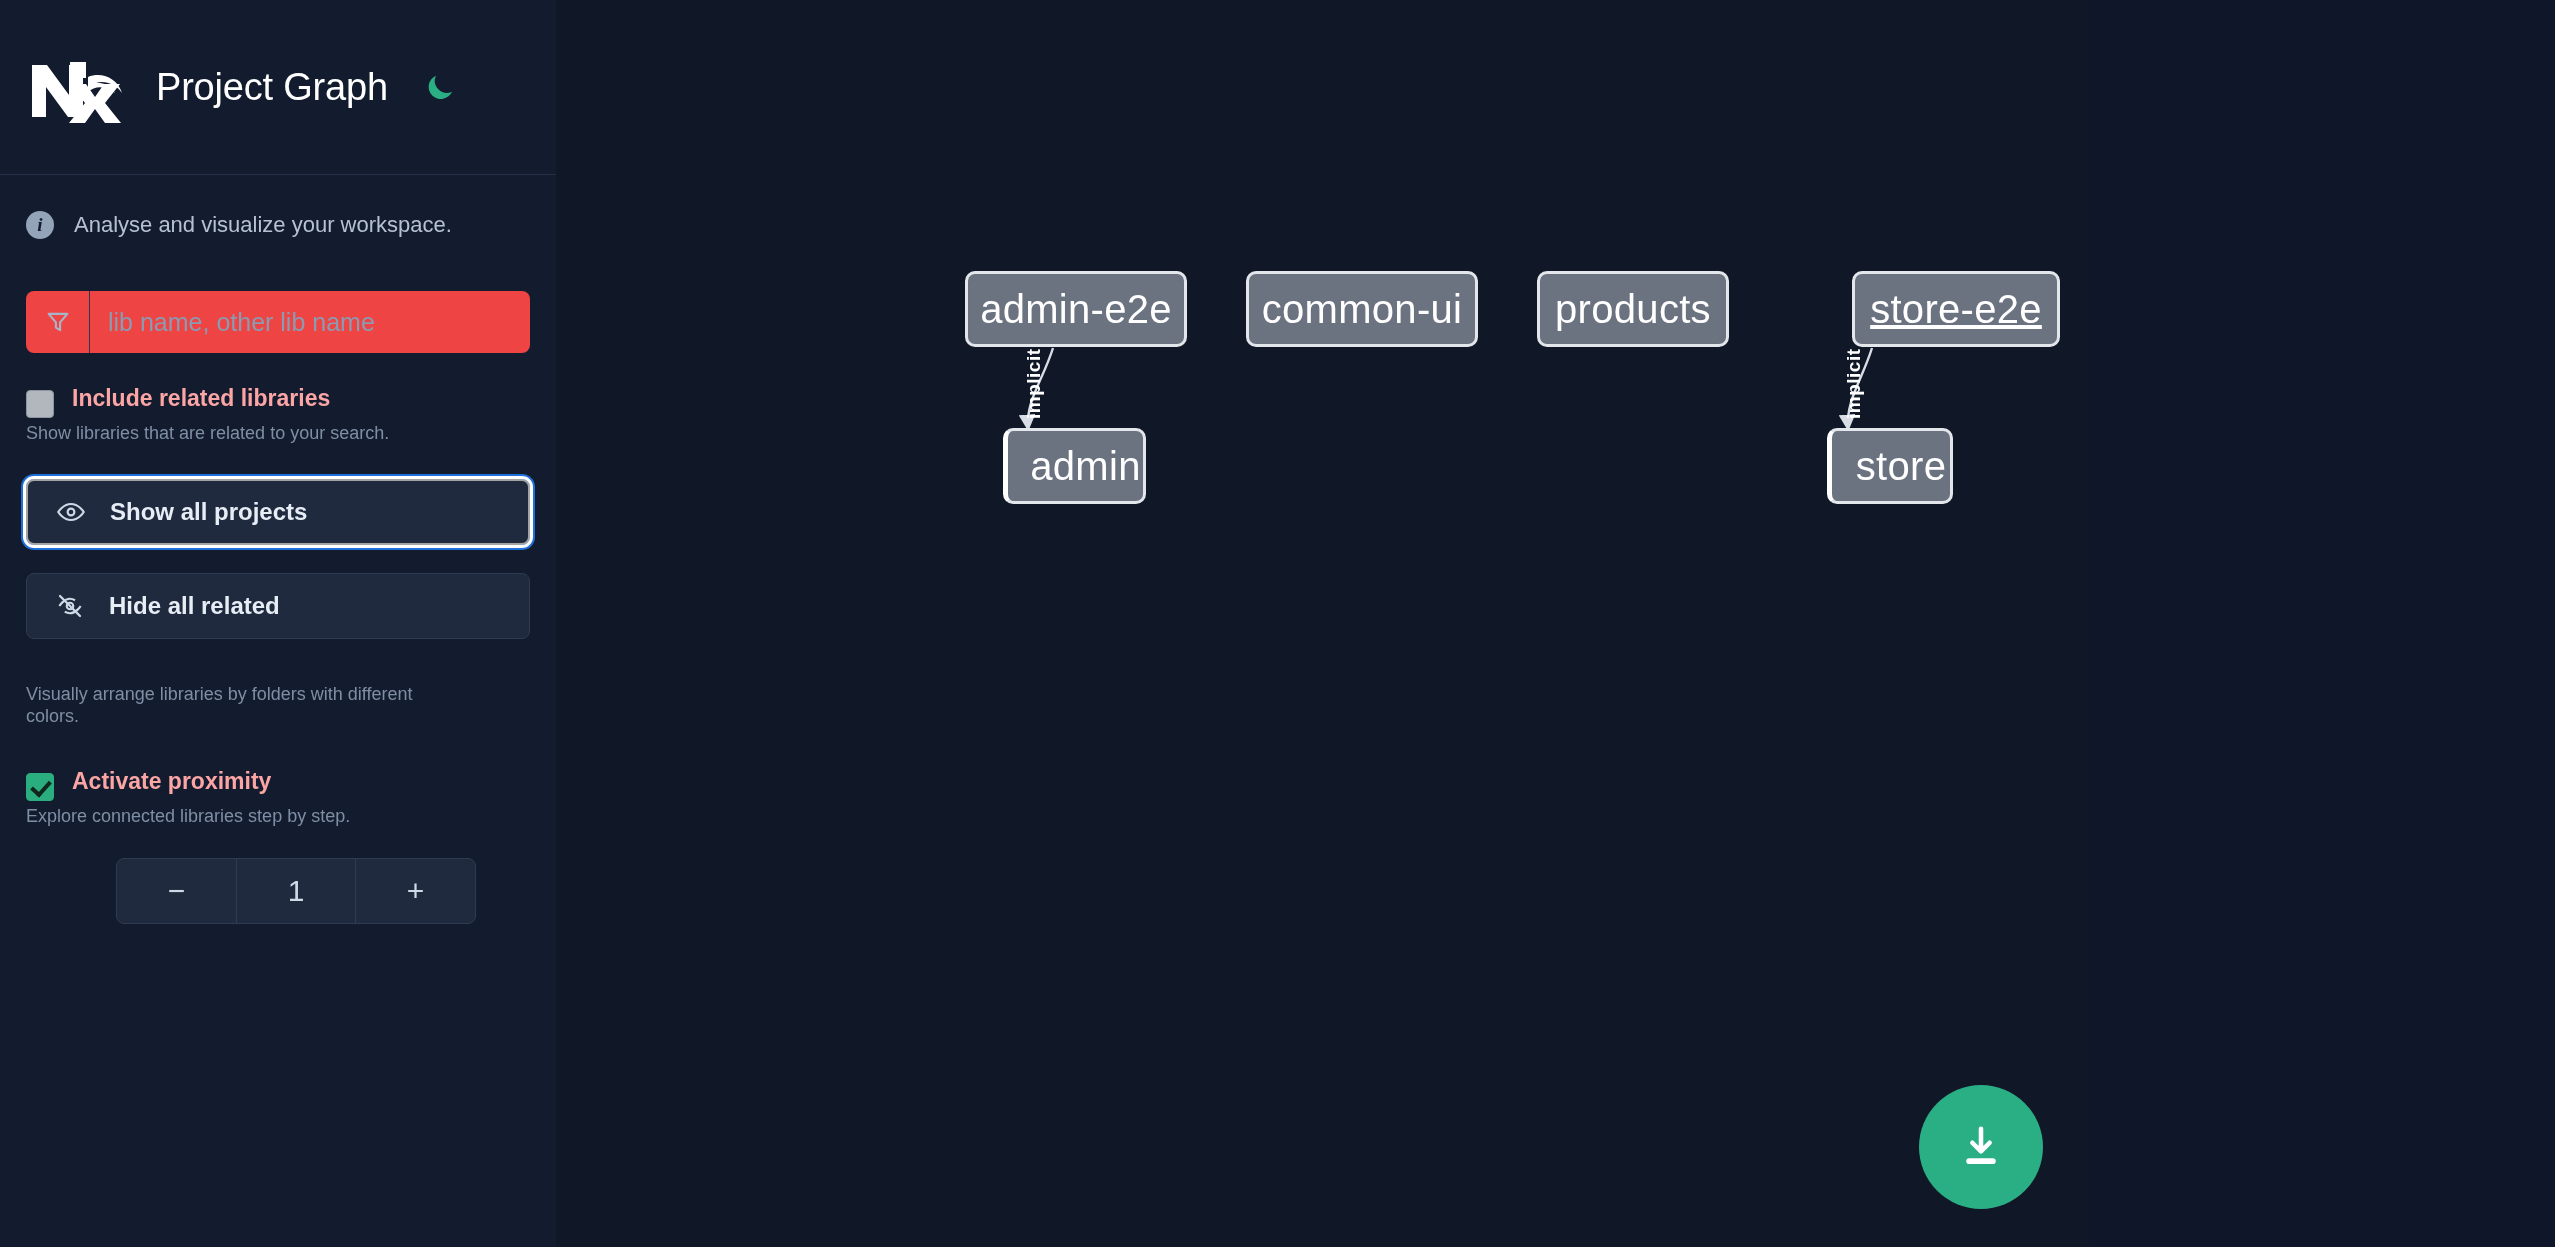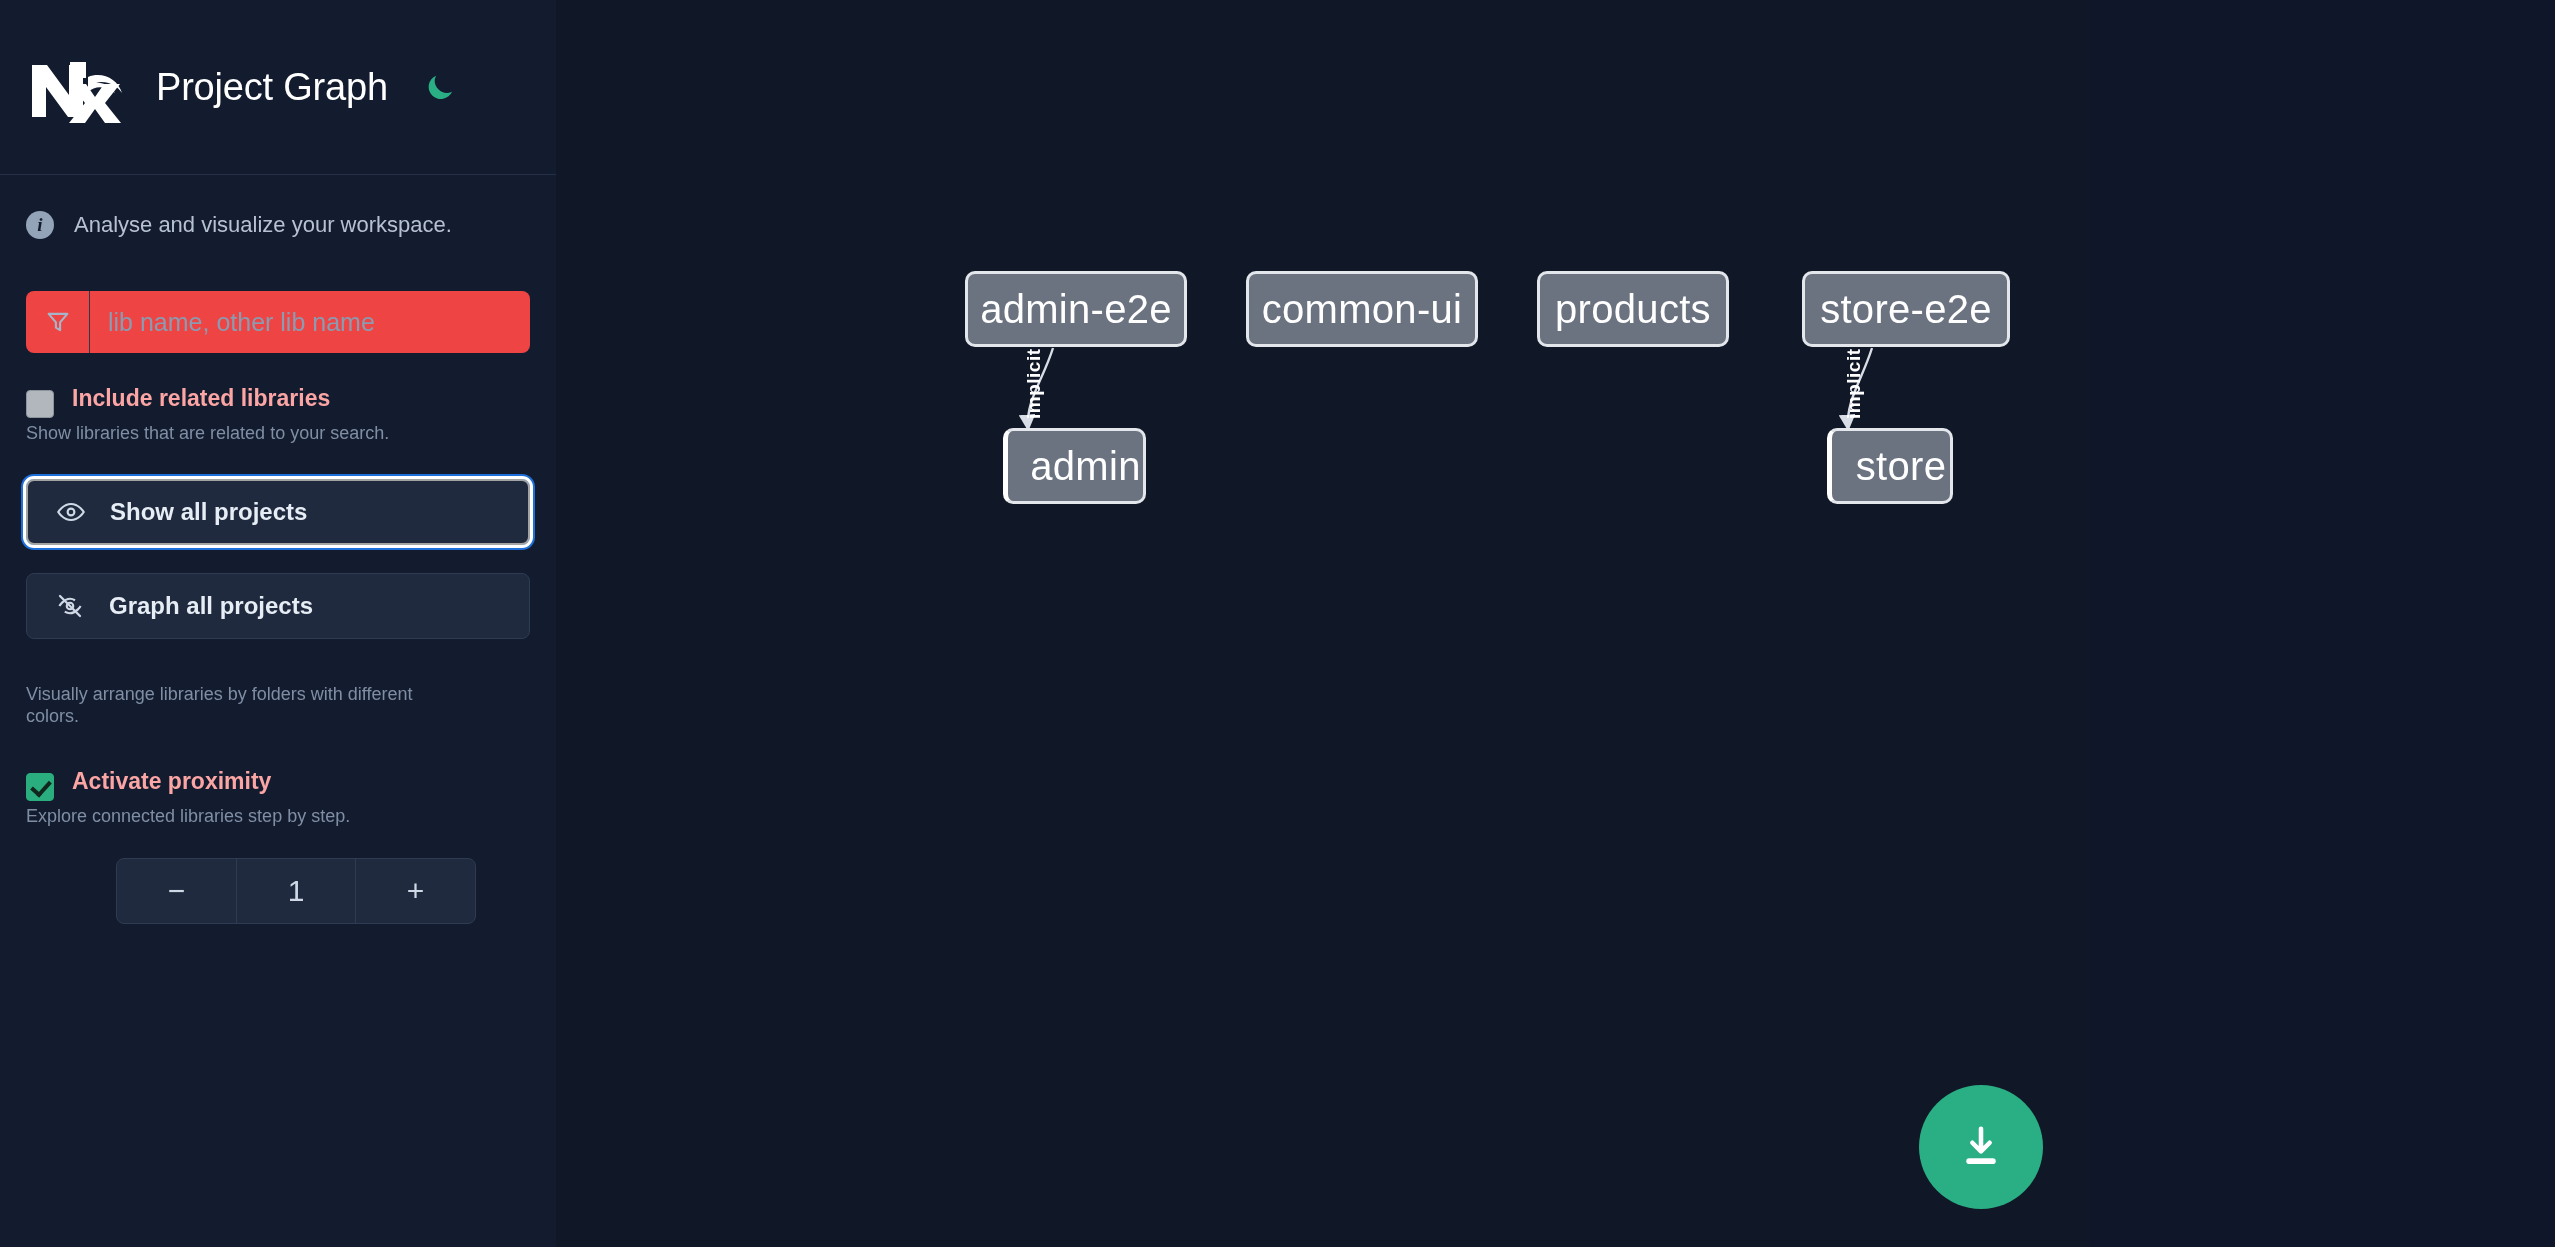--- a/index.html
+++ b/index.html
@@ -280,21 +280,21 @@
 
     <div style="height:28px"></div>
     <div class="btn">
       <span class="ic">
         <svg width="30" height="30" viewBox="0 0 24 24" aria-hidden="true">
           <path fill="none" stroke="#cfd9e6" stroke-width="1.7" d="M3.5 12S7 6.2 12 6.2c1.5 0 2.8.5 4 1.2M20.5 12S17 17.8 12 17.8c-1.6 0-3-.5-4.2-1.3"></path>
           <circle cx="12" cy="12" r="2.6" fill="none" stroke="#cfd9e6" stroke-width="1.7"></circle>
           <path stroke="#cfd9e6" stroke-width="1.8" stroke-linecap="round" d="M4 4l16 16"></path>
         </svg>
       </span>
-      <span>Graph all projects</span>
+      <span>Hide all related</span>
     </div>
 
     <div class="check-block" style="margin-top:44px">
       <div class="check-desc">Visually arrange libraries by folders with different colors.</div>
     </div>
 
     <div class="check-block" style="margin-top:40px">
       <div class="check-row">
         <span class="cbox green"></span>
         <span class="check-label">Activate proximity</span>
@@ -323,21 +323,21 @@
       </defs>
 
       <path d="M 497 348 C 487 380 470 400 472 428" fill="none" stroke="#d9dee6" stroke-width="2.4" marker-end="url(#arrow)"></path>
 
       <path d="M 1316 348 C 1306 380 1290 400 1292 428" fill="none" stroke="#d9dee6" stroke-width="2.4" marker-end="url(#arrow)"></path>
     </svg>
 
     <div class="node" style="left:409px;top:271px;width:222px;height:76px;">admin-e2e</div>
     <div class="node" style="left:690px;top:271px;width:232px;height:76px;">common-ui</div>
     <div class="node" style="left:981px;top:271px;width:192px;height:76px;">products</div>
-    <div class="node" style="left:1246px;top:271px;width:208px;height:76px;">store-e2e</div>
+    <div class="node" style="left:1296px;top:271px;width:208px;height:76px;text-decoration:underline;">store-e2e</div>
     <div class="node highlight" style="left:447px;top:428px;width:143px;height:76px;">admin</div>
     <div class="node highlight" style="left:1271px;top:428px;width:126px;height:76px;">store</div>
 
     <div class="edge-label" style="left:450px;top:380px;width:56px;text-align:center;">implicit</div>
     <div class="edge-label" style="left:1270px;top:380px;width:56px;text-align:center;">implicit</div>
 
     <button class="download-btn">
       <span>
         <svg width="52" height="52" viewBox="0 0 24 24" aria-hidden="true">
           <path fill="none" stroke="#ffffff" stroke-width="2.1" stroke-linecap="round" stroke-linejoin="round" d="M12 4v9.5M8 10.5l4 4 4-4"></path>

